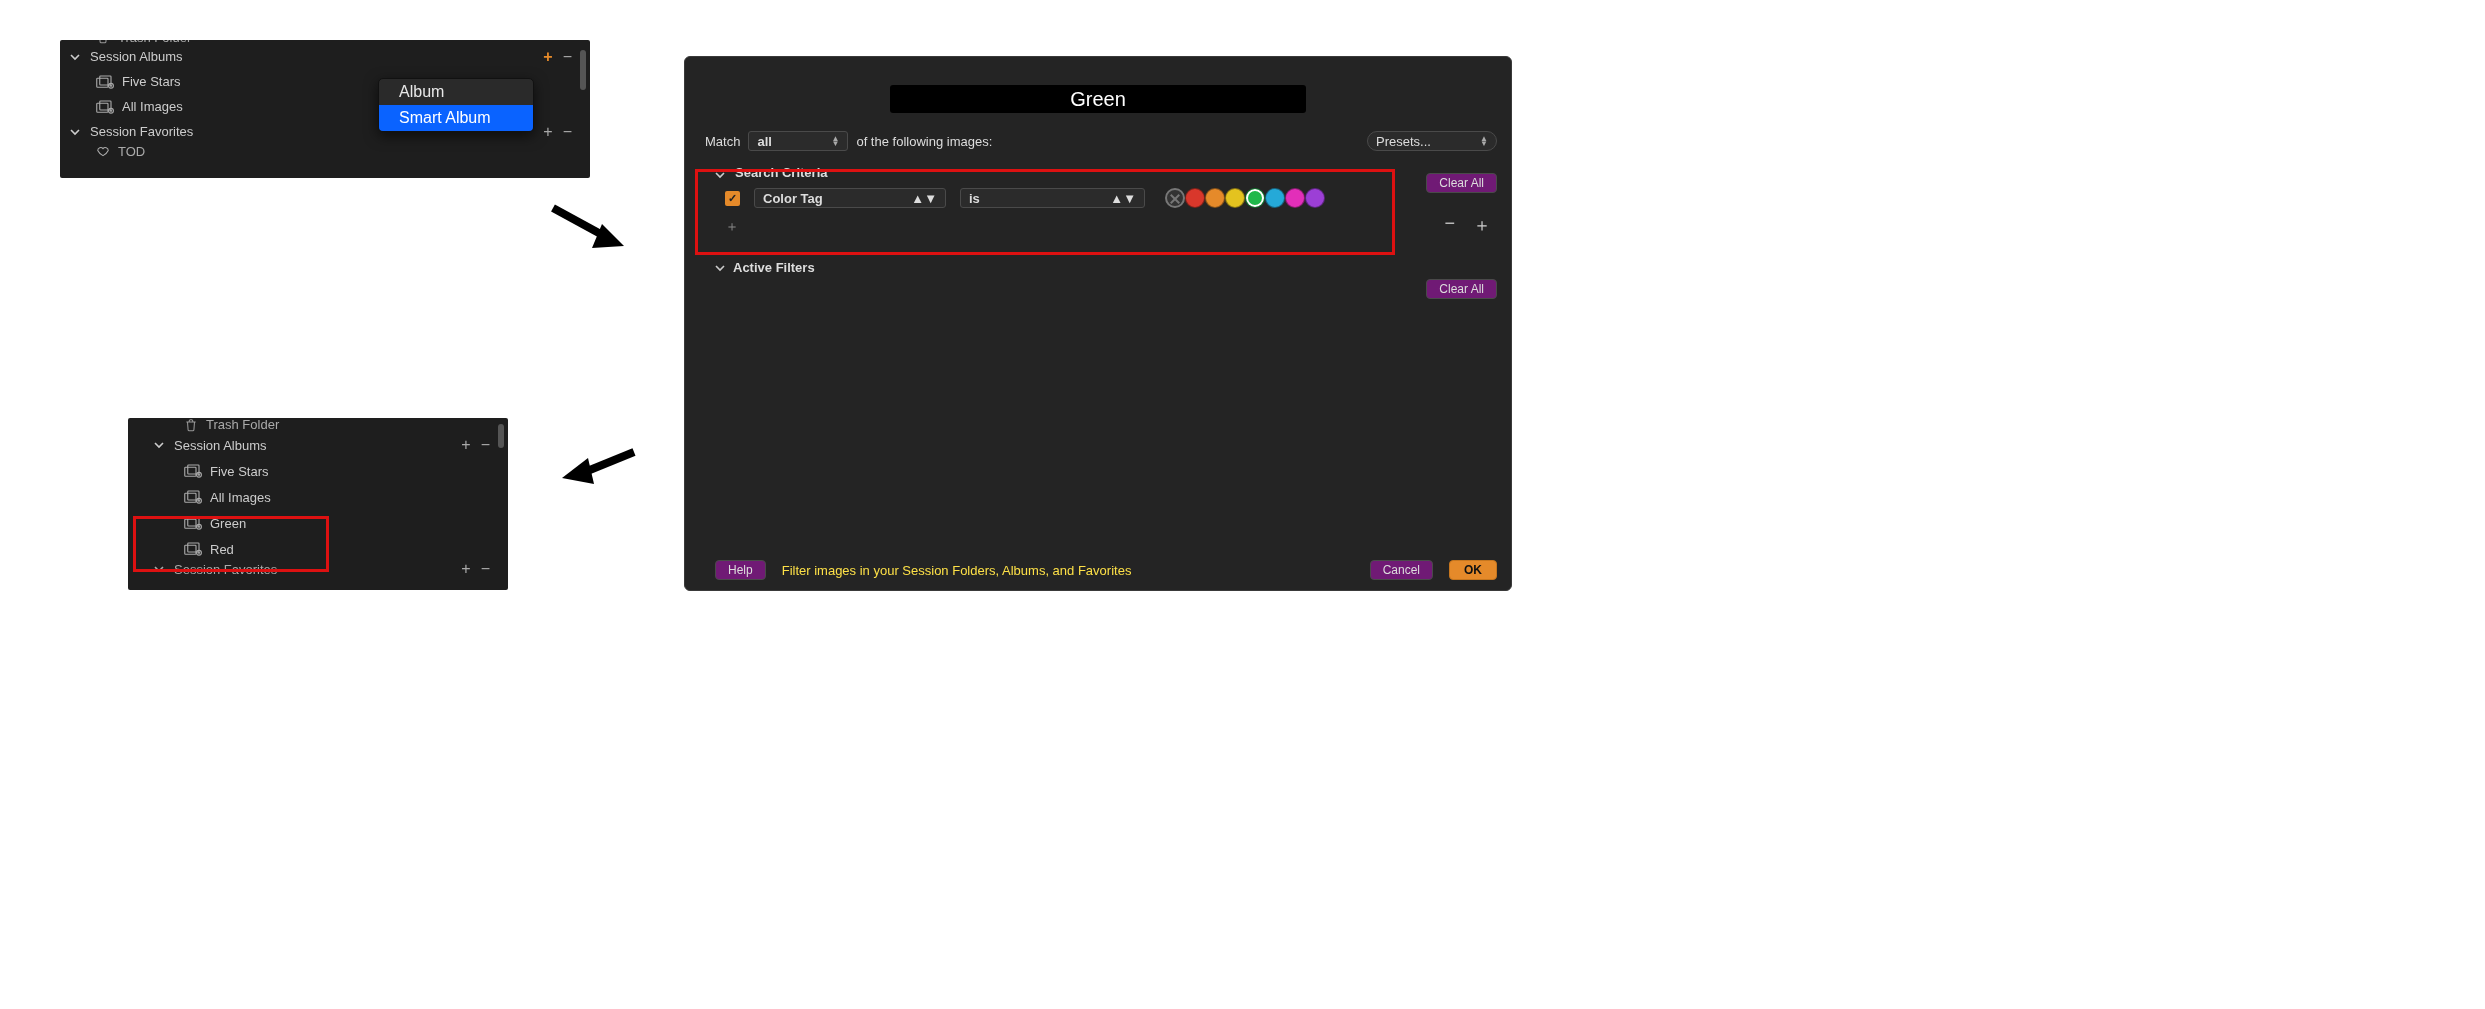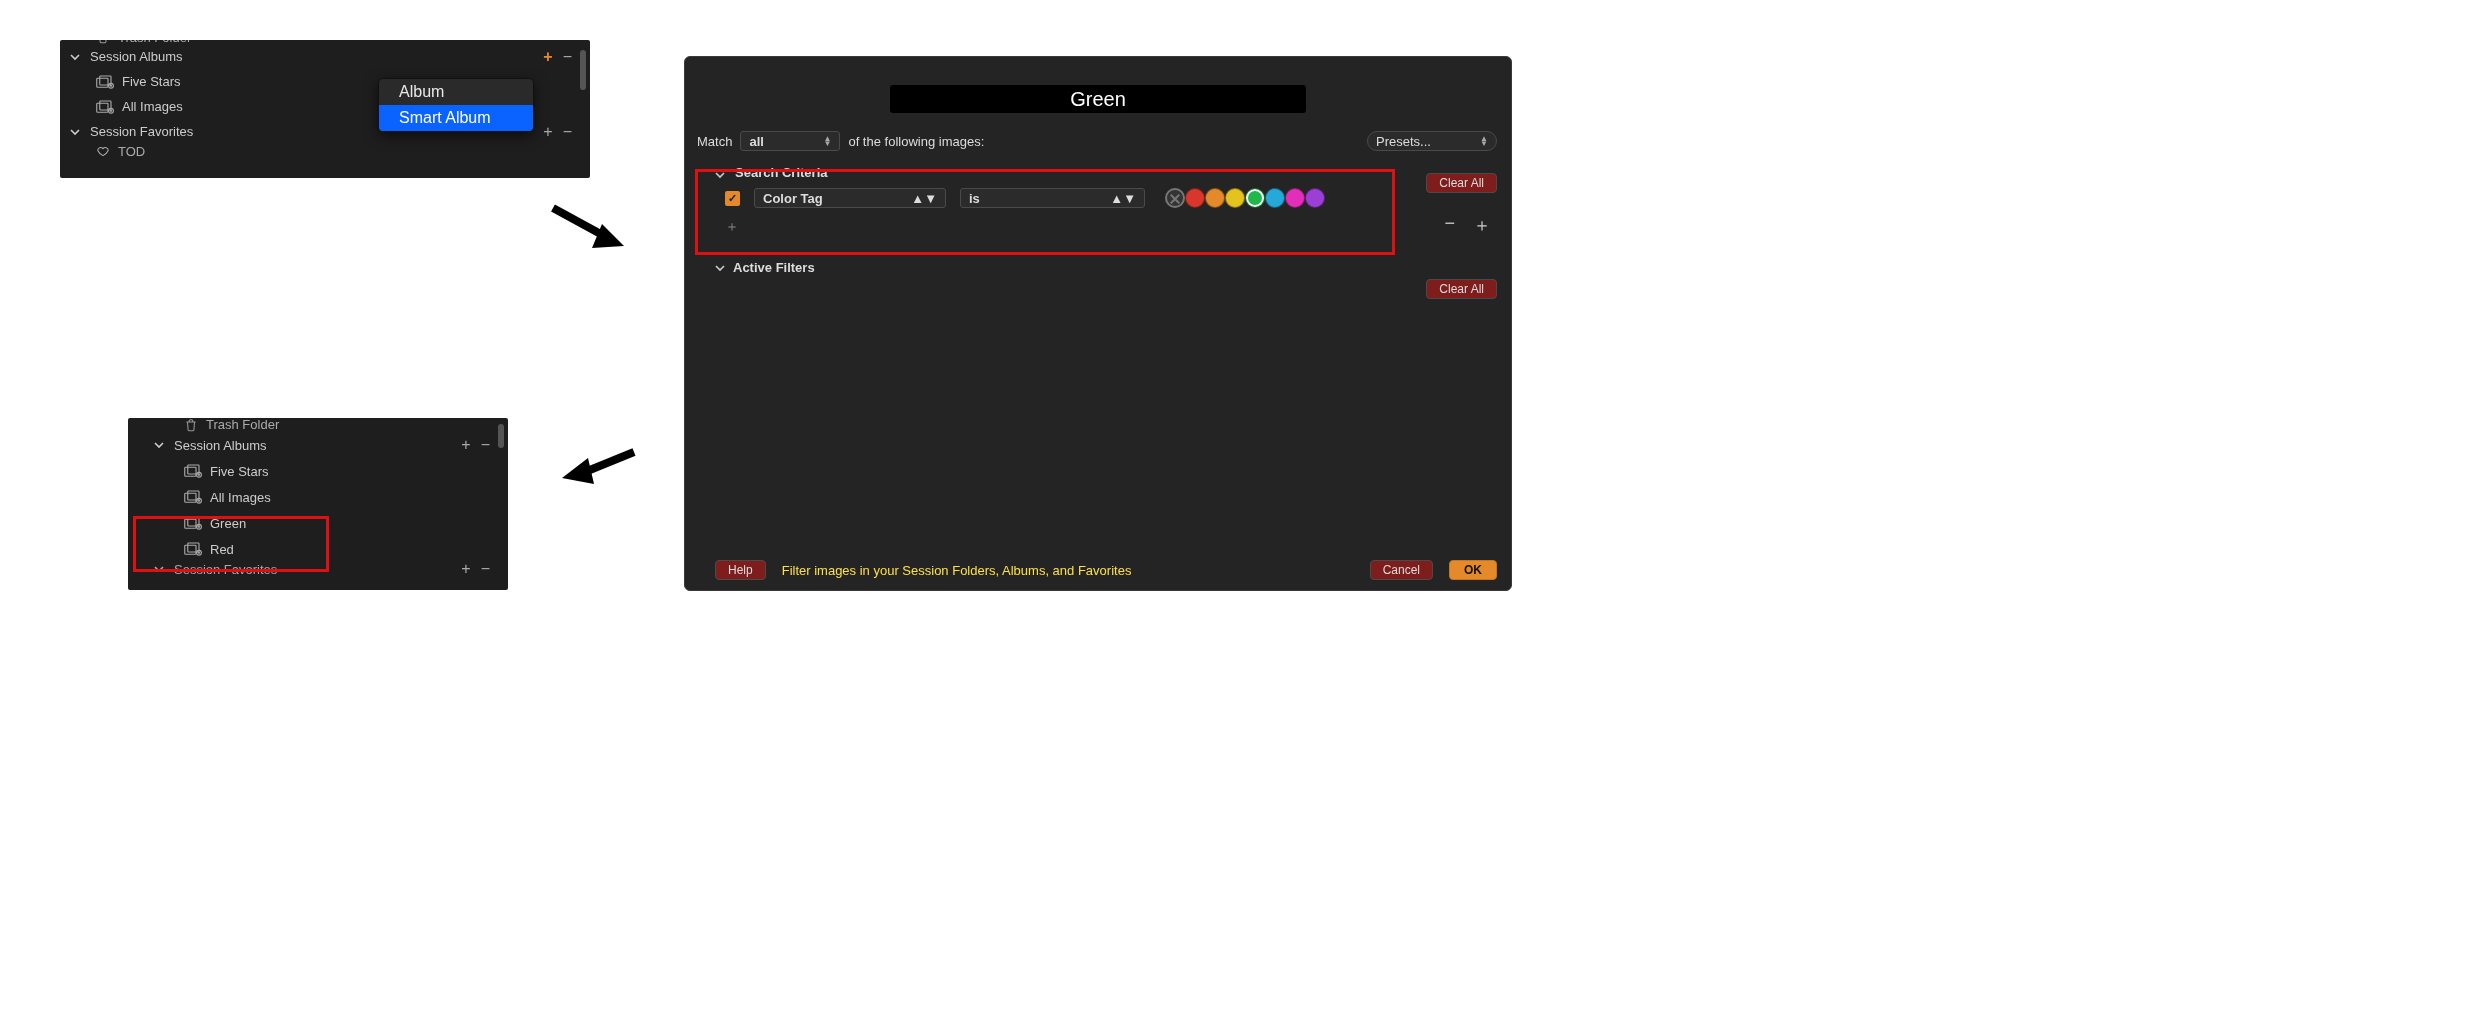--- a/index.html
+++ b/index.html
@@ -37,21 +37,21 @@
   .red-box.rb1 { left: 133px; top: 516px; width: 196px; height: 56px; }
   .scroll-thumb2 { position: absolute; right: 4px; top: 6px; width: 6px; height: 24px; background: #555; border-radius: 3px; }
 
   
   .arrow { position: absolute; }
 
   
   .dialog { position: absolute; left: 684px; top: 56px; width: 828px; height: 535px; background: #242424; border: 1px solid #3a3a3a; border-radius: 6px; color: #ddd; font-size: 13px; }
   .dlg-title-wrap { display: flex; justify-content: center; padding-top: 28px; }
   .dlg-title { width: 416px; height: 28px; background: #000; color: #fff; font-size: 20px; font-weight: 500; text-align: center; line-height: 28px; border-radius: 3px; }
-  .match-row { display: flex; align-items: center; gap: 8px; padding: 18px 14px 8px 12px; justify-content: center; }
+  .match-row { display: flex; align-items: center; gap: 8px; padding: 18px 14px 8px 20px; justify-content: center; }
   .sel-combo { background: #2b2b2b; border: 1px solid #4a4a4a; border-radius: 3px; height: 20px; display: inline-flex; align-items: center; padding: 0 8px; min-width: 100px; justify-content: space-between; }
   .sel-combo .stepper { display: inline-flex; flex-direction: column; line-height: 5px; font-size: 8px; color: #aaa; }
   .presets { min-width: 130px; border-radius: 10px; }
   .spacer { flex: 1; }
 
   .criteria-box { position: absolute; left: 10px; top: 112px; width: 700px; height: 86px; border: 3px solid #d11; pointer-events: none; }
   .section-hdr { display: flex; align-items: flex-end; gap: 8px; padding: 6px 0 4px 30px; font-weight: 600; font-size: 13px; }
   .section-hdr .chev { width: 12px; color: #ccc; }
   .rule-row { display: flex; align-items: center; gap: 14px; padding: 4px 0 4px 40px; }
   .ck { width: 15px; height: 15px; background: #e58a2a; border-radius: 2px; display: inline-flex; align-items: center; justify-content: center; color: #222; font-size: 11px; font-weight: 700; }
@@ -61,21 +61,21 @@
   .color-swatches { display: flex; gap: 0; align-items: center; margin-left: 6px; }
   .swatch { width: 20px; height: 20px; border-radius: 50%; border: 1px solid rgba(0,0,0,.4); }
   .swatch.none { background: #333; border: 2px solid #777; position: relative; }
   .swatch.none::before, .swatch.none::after { content: ""; position: absolute; left: 2px; right: 2px; top: 50%; height: 2px; background: #777; }
   .swatch.none::before { transform: rotate(45deg); }
   .swatch.none::after { transform: rotate(-45deg); }
   .add-row { padding: 6px 0 0 40px; color: #888; }
   .add-row .plus { font-size: 14px; }
 
   .right-col { position: absolute; right: 14px; top: 116px; display: flex; flex-direction: column; gap: 20px; align-items: flex-end; }
-  .btn { background: #7f1d1d; border: 1px solid #4a4a4a; border-radius: 4px; padding: 2px 12px; color: #ddd; font-size: 12px; }
+  .btn { background: #701a75; border: 1px solid #4a4a4a; border-radius: 4px; padding: 2px 12px; color: #ddd; font-size: 12px; }
   .pm-group { display: flex; gap: 18px; color: #ccc; font-size: 18px; padding-right: 6px; }
 
   .active-filters { padding: 24px 0 0 30px; }
   .af-hdr { display: flex; align-items: center; gap: 8px; font-weight: 600; }
 
   .dlg-footer { position: absolute; left: 16px; right: 0; bottom: 0; height: 40px; display: flex; align-items: center; padding: 0 14px; gap: 16px; }
   .dlg-footer .hint { color: #fde047; font-size: 13px; }
   .dlg-footer .spacer { flex: 1; }
   .btn-ok { background: #e58a2a; border: 1px solid #c6761e; color: #111; border-radius: 4px; padding: 2px 14px; font-size: 12px; font-weight: 600; }
 

